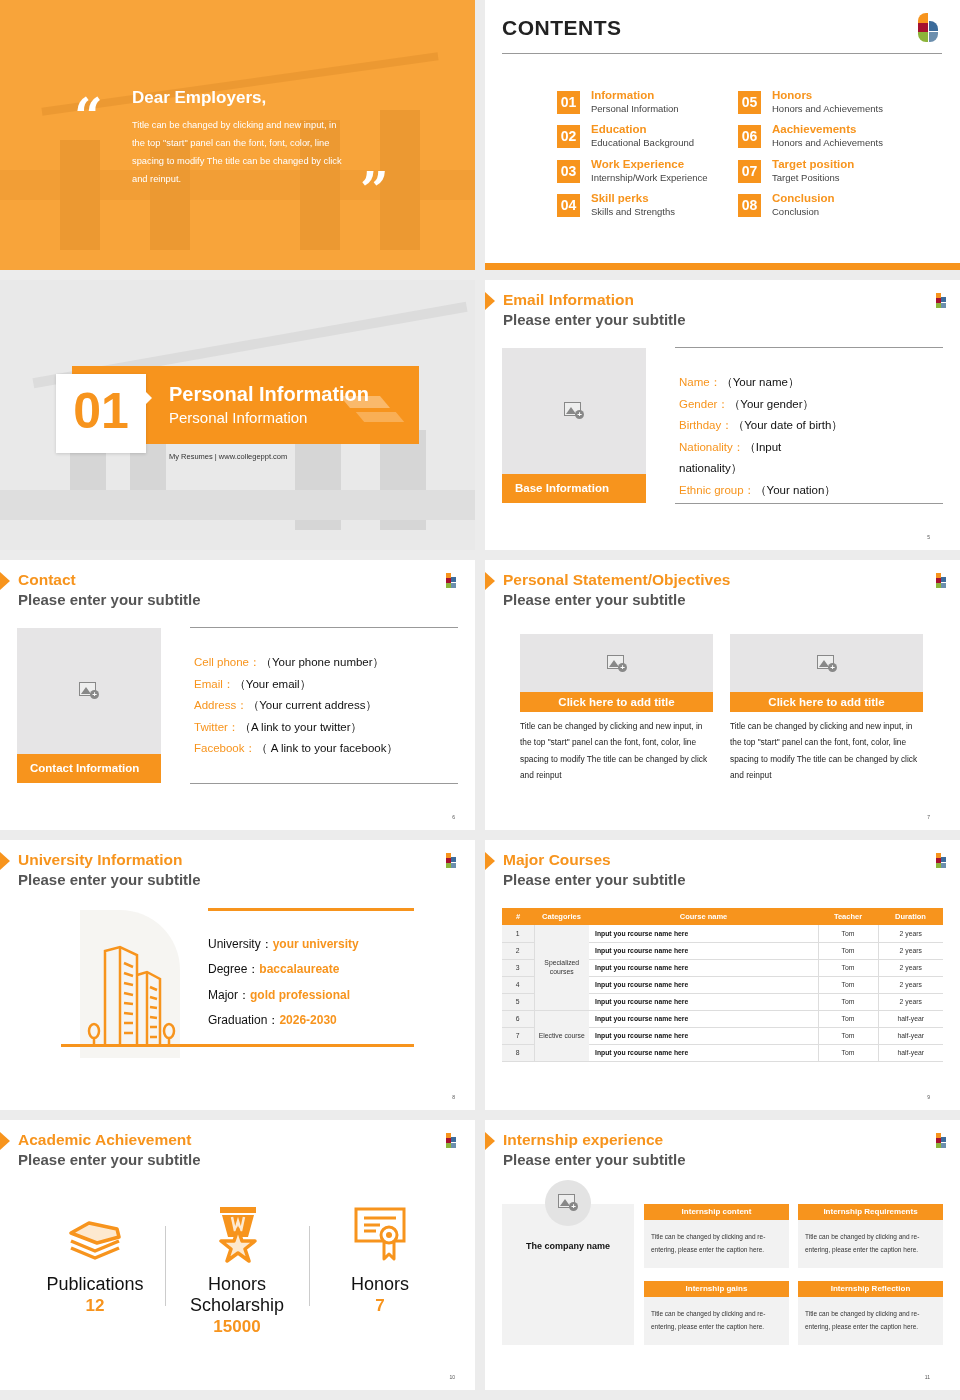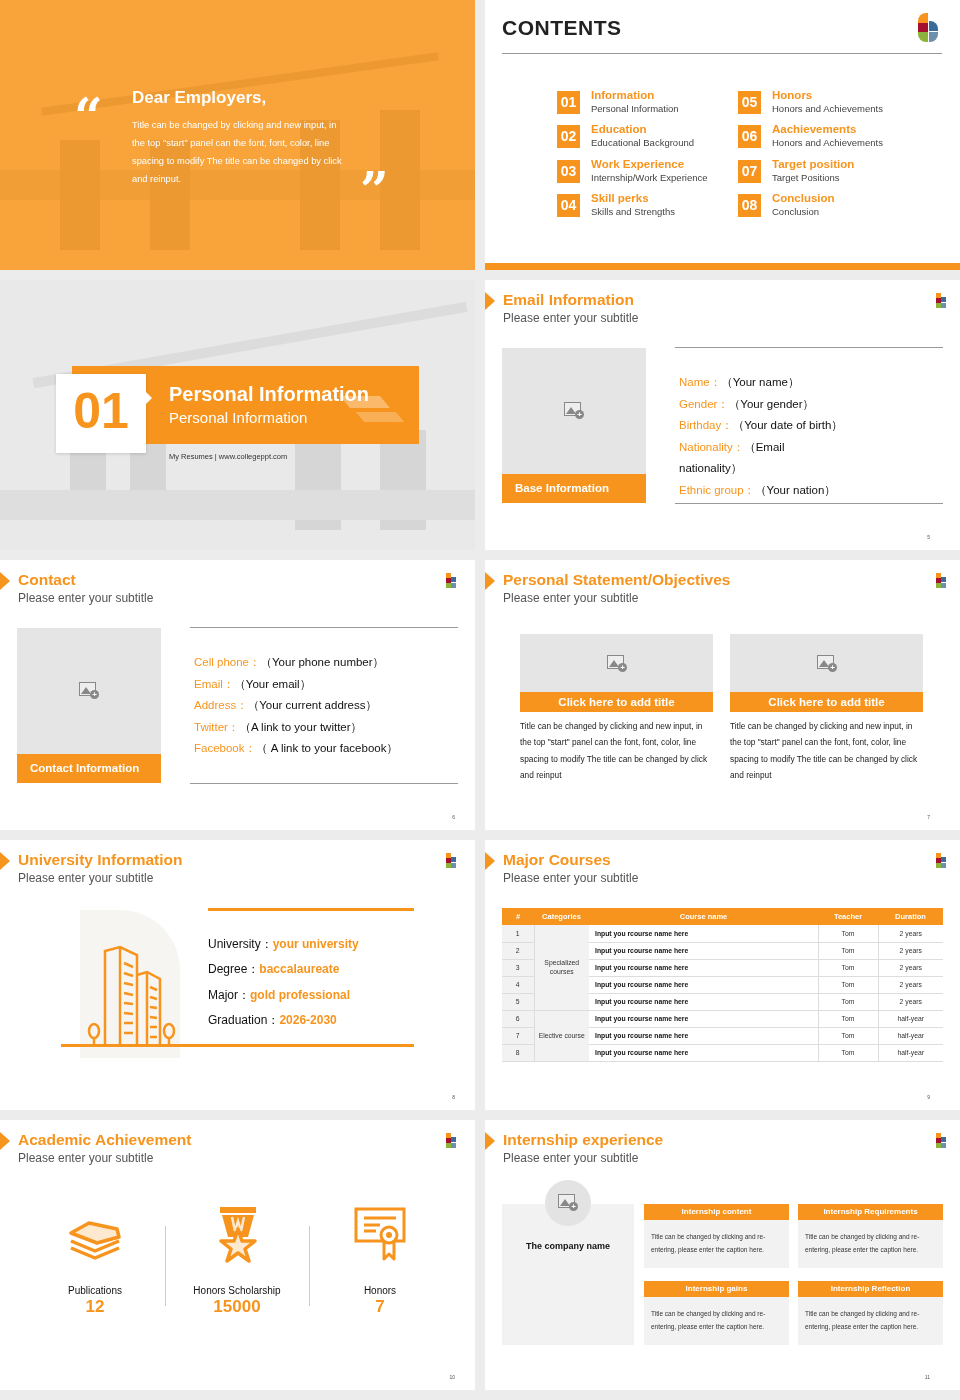--- a/index.html
+++ b/index.html
@@ -8,21 +8,21 @@
 
   .slide { position: absolute; width: 475px; height: 270px; background: #fff; overflow: hidden; }
   .s-l { left: 0; }
   .s-r { left: 485px; }
   .r1 { top: 0; } .r2 { top: 280px; } .r3 { top: 560px; } .r4 { top: 840px; } .r5 { top: 1120px; }
 
   
   .hdr-arrow { position: absolute; left: 0; top: 12px; width: 0; height: 0;
     border-top: 9px solid transparent; border-bottom: 9px solid transparent; border-left: 10px solid #f7941d; }
   .hdr-title { position: absolute; left: 18px; top: 11px; font-size: 15.5px; font-weight: bold; color: #f7941d; white-space: nowrap; }
-  .hdr-sub { position: absolute; left: 18px; top: 31px; font-size: 12px; color: #555; }
+  .hdr-sub { position: absolute; left: 18px; top: 31px; font-size: 15px; color: #555; font-weight: bold; }
   .logo { position: absolute; right: 14px; top: 13px; width: 10px; height: 16px; }
   .logo i { position: absolute; display: block; }
   .pnum { position: absolute; right: 30px; bottom: 10px; font-size: 5px; color: #555; }
 
   
   .cover { background: #f8a43a; }
   .cover .bldg { position: absolute; inset: 0; opacity: .18; }
   .cover .bldg div { position: absolute; background: #b86a10; }
   .q-open { position: absolute; left: 74px; top: 92px; font-family: "DejaVu Serif", serif; font-size: 50px; font-weight: bold; color: #fff; line-height: 1; }
   .q-close { position: absolute; left: 360px; top: 166px; font-family: "DejaVu Serif", serif; font-size: 50px; font-weight: bold; color: #fff; line-height: 1; }
@@ -82,21 +82,21 @@
   table.courses td { height: 17px; border-bottom: 1px solid #ddd; text-align: center; color: #333; }
   table.courses td.idx { background: #f2f2f2; width: 32px; border-right: 1px solid #ddd; }
   table.courses td.cat { background: #f2f2f2; width: 55px; line-height: 9px; }
   table.courses td.cn { text-align: left; font-weight: bold; color: #111; padding-left: 6px; }
   table.courses td.tc { width: 60px; border-left: 1px solid #ddd; border-right: 1px solid #ddd; }
   table.courses td.du { width: 65px; }
 
   
   .ach { position: absolute; width: 140px; text-align: center; top: 90px; }
   .ach .ic { position: relative; height: 60px; }
-  .ach .lbl { font-size: 10px; color: #111; margin-top: 15px; }
+  .ach .lbl { font-size: 18px; color: #111; margin-top: 4px; }
   .ach .val { font-size: 17px; font-weight: bold; color: #f7941d; margin-top: 1px; }
   .ach-div { position: absolute; top: 106px; width: 1px; height: 80px; background: #ccc; }
 
   
   .company { position: absolute; left: 17px; top: 84px; width: 132px; height: 141px; background: #f2f2f2; }
   .company-circle { position: absolute; left: 60px; top: 60px; width: 46px; height: 46px; border-radius: 50%; background: #e3e3e3; }
   .company-name { position: absolute; left: 17px; width: 132px; top: 121px; text-align: center; font-size: 9px; font-weight: bold; color: #111; }
   .company-txt { position: absolute; left: 35px; top: 138px; width: 100px; font-size: 7.5px; line-height: 14.5px; color: #333; }
   .ib { position: absolute; width: 145px; height: 64px; background: #f2f2f2; }
   .ib .ih { height: 16px; background: #f7941d; color: #fff; font-weight: bold; font-size: 8px; text-align: center; line-height: 16px; }
@@ -212,21 +212,21 @@
         <div class="mtn"></div>
         <div class="plus">+</div>
       </div>
     <div class="photo-cap">Base Information</div>
   </div>
   <div class="kv-lines-top" style="left:190px;width:268px;top:67px;"></div>
   <div class="kv" style="left:194px;top:92px;">
     <div><span class="k">Name：</span><span>（Your name）</span></div>
     <div><span class="k">Gender：</span><span>（Your gender）</span></div>
     <div><span class="k">Birthday：</span><span>（Your date of birth）</span></div>
-    <div><span class="k">Nationality：</span><span>（Email</span></div>
+    <div><span class="k">Nationality：</span><span>（Input</span></div>
     <div><span class="k"></span><span>nationality）</span></div>
     <div><span class="k">Ethnic group：</span><span>（Your nation）</span></div>
   </div>
   <div class="kv-lines-bot" style="left:190px;width:268px;top:223px;"></div>
   <div class="pnum">5</div>
 </div>
 
 <div class="slide s-l r3">
   <div class="hdr-arrow"></div>
   <div class="hdr-title">Contact</div>

